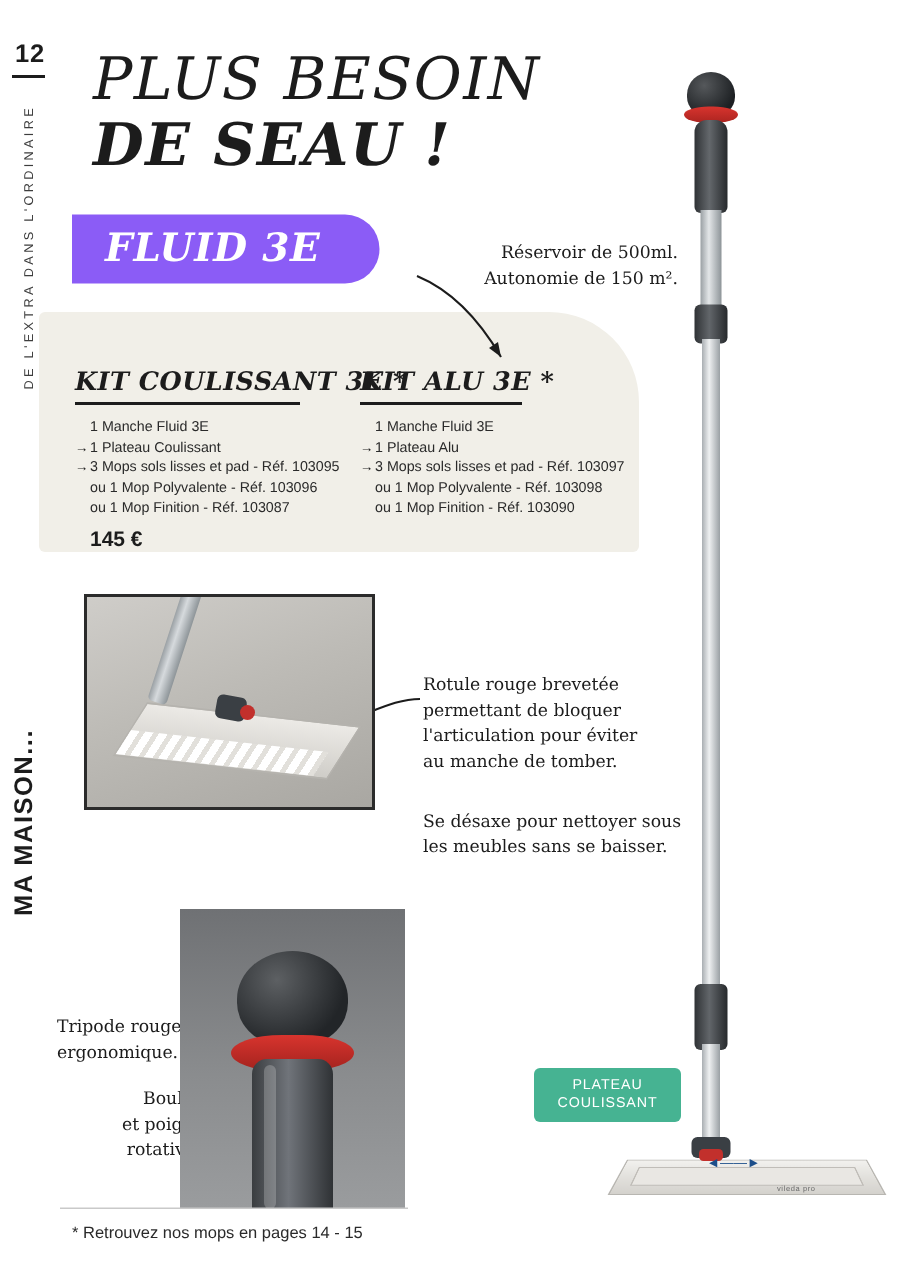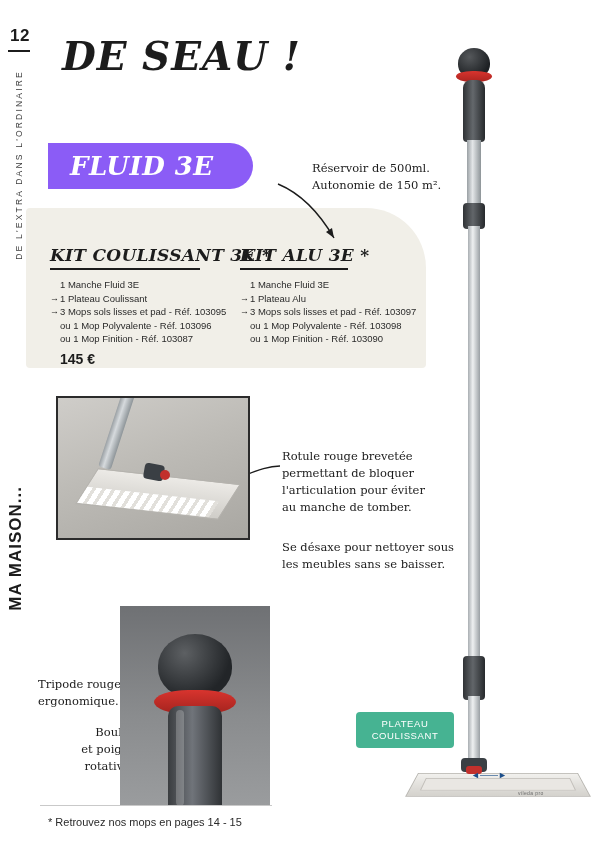--- a/index.html
+++ b/index.html
@@ -251,20 +251,21 @@
 <div class="page">
 
   <div class="left-rail">
     <div class="page-num">12</div>
     <div class="page-num-rule"></div>
     <div class="rail-top-text">DE L'EXTRA DANS L'ORDINAIRE</div>
     <div class="rail-bottom-text">MA MAISON...</div>
   </div>
 
   <div class="headline">
+    <div class="l1">PLUS BESOIN</div>
     <div class="l2">DE SEAU !</div>
   </div>
 
   <div class="brand-pill">
     <span>FLUID 3E</span>
   </div>
 
   <div class="kits-bg"></div>
 
   <div class="kit" style="left:50px;top:245px;width:180px;">
@@ -285,21 +286,21 @@
     <div class="kit-underline" style="width:108px;"></div>
     <ul>
       <li><span>1 Manche Fluid 3E</span></li>
       <li><span class="arrow">→</span><span>1 Plateau Alu</span></li>
       <li><span class="arrow">→</span><span>3 Mops sols lisses et pad - Réf. 103097</span></li>
       <li><span>ou 1 Mop Polyvalente - Réf. 103098</span></li>
       <li><span>ou 1 Mop Finition - Réf. 103090</span></li>
     </ul>
   </div>
 
-  <div class="callout res" style="white-space:pre-line;">Réservoir de 500ml.
+  <div class="callout res" style="white-space:pre-line;text-align:right;">Réservoir de 500ml.
 Autonomie de 150 m².</div>
   <div class="callout rot" style="white-space:pre-line;">Rotule rouge brevetée
 permettant de bloquer
 l'articulation pour éviter
 au manche de tomber.</div>
   <div class="callout tri" style="white-space:pre-line;">Tripode rouge
 ergonomique.</div>
   <div class="callout des" style="white-space:pre-line;">Se désaxe pour nettoyer sous
 les meubles sans se baisser.</div>
   <div class="callout boule" style="white-space:pre-line;">Boule

